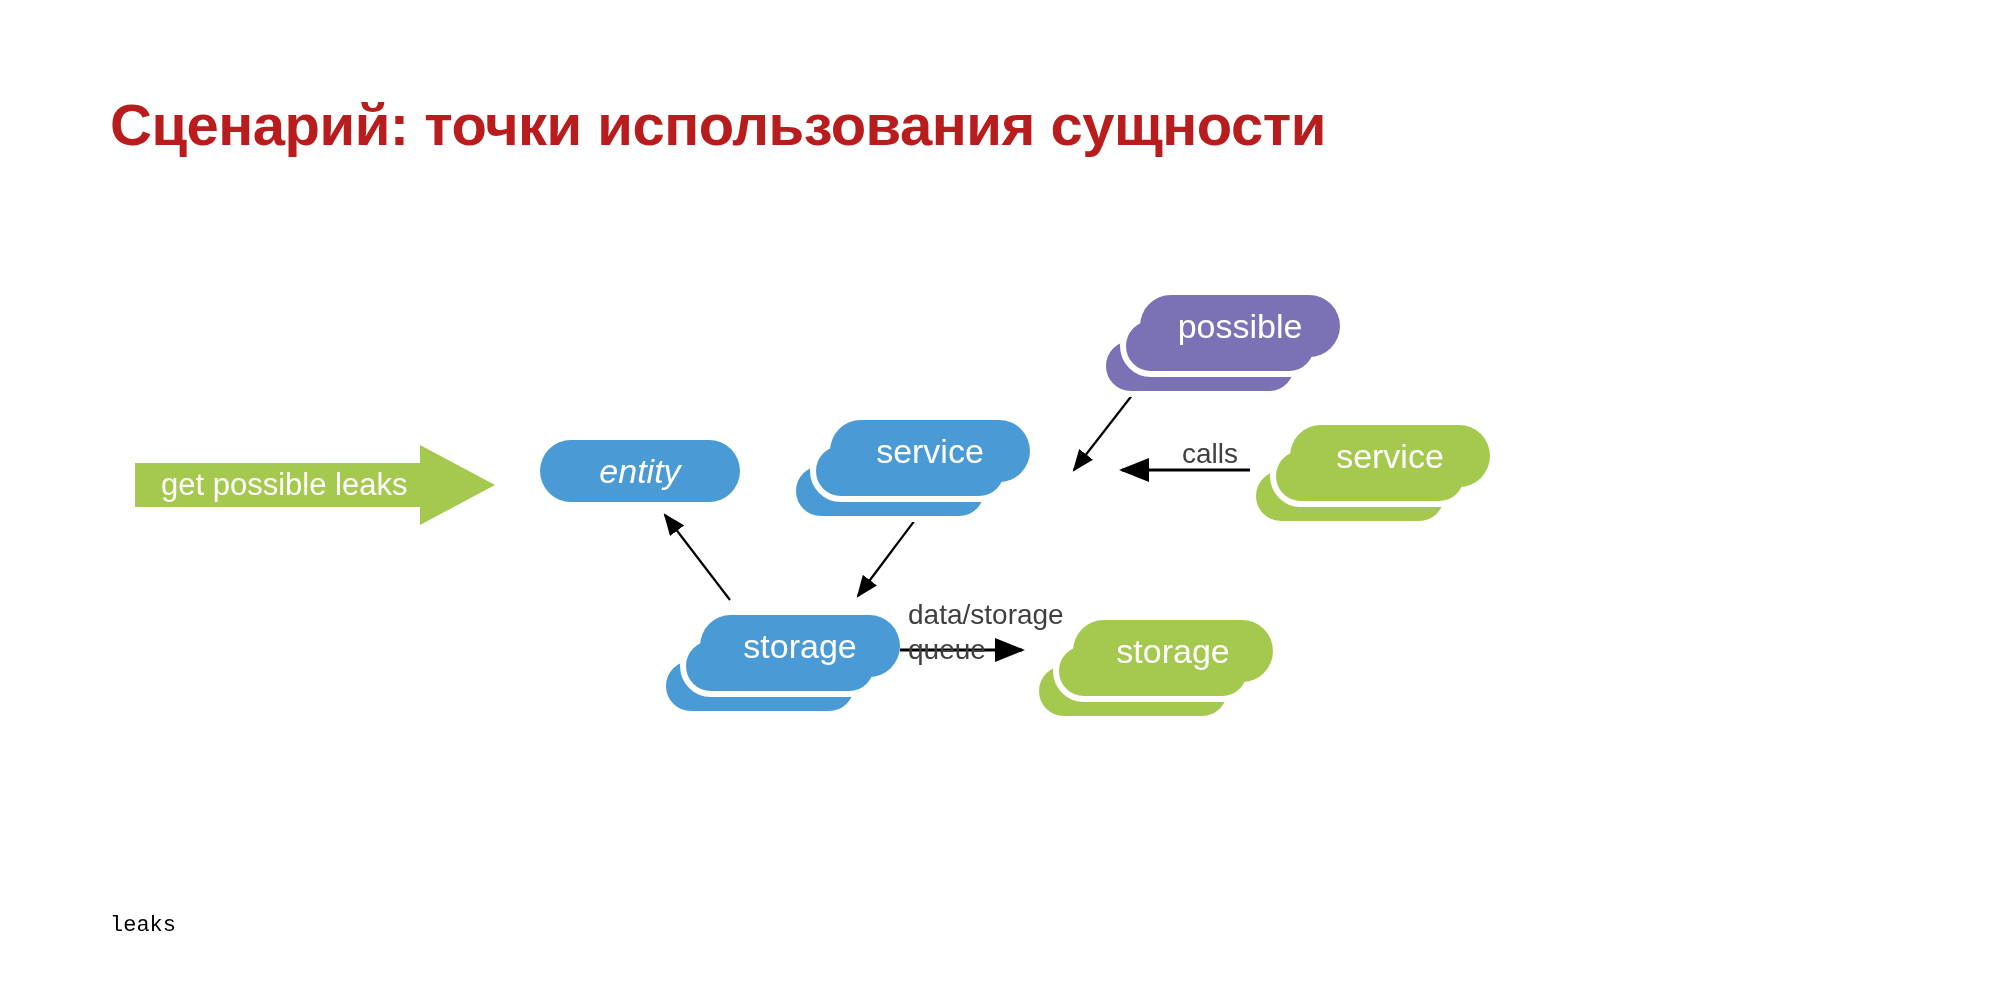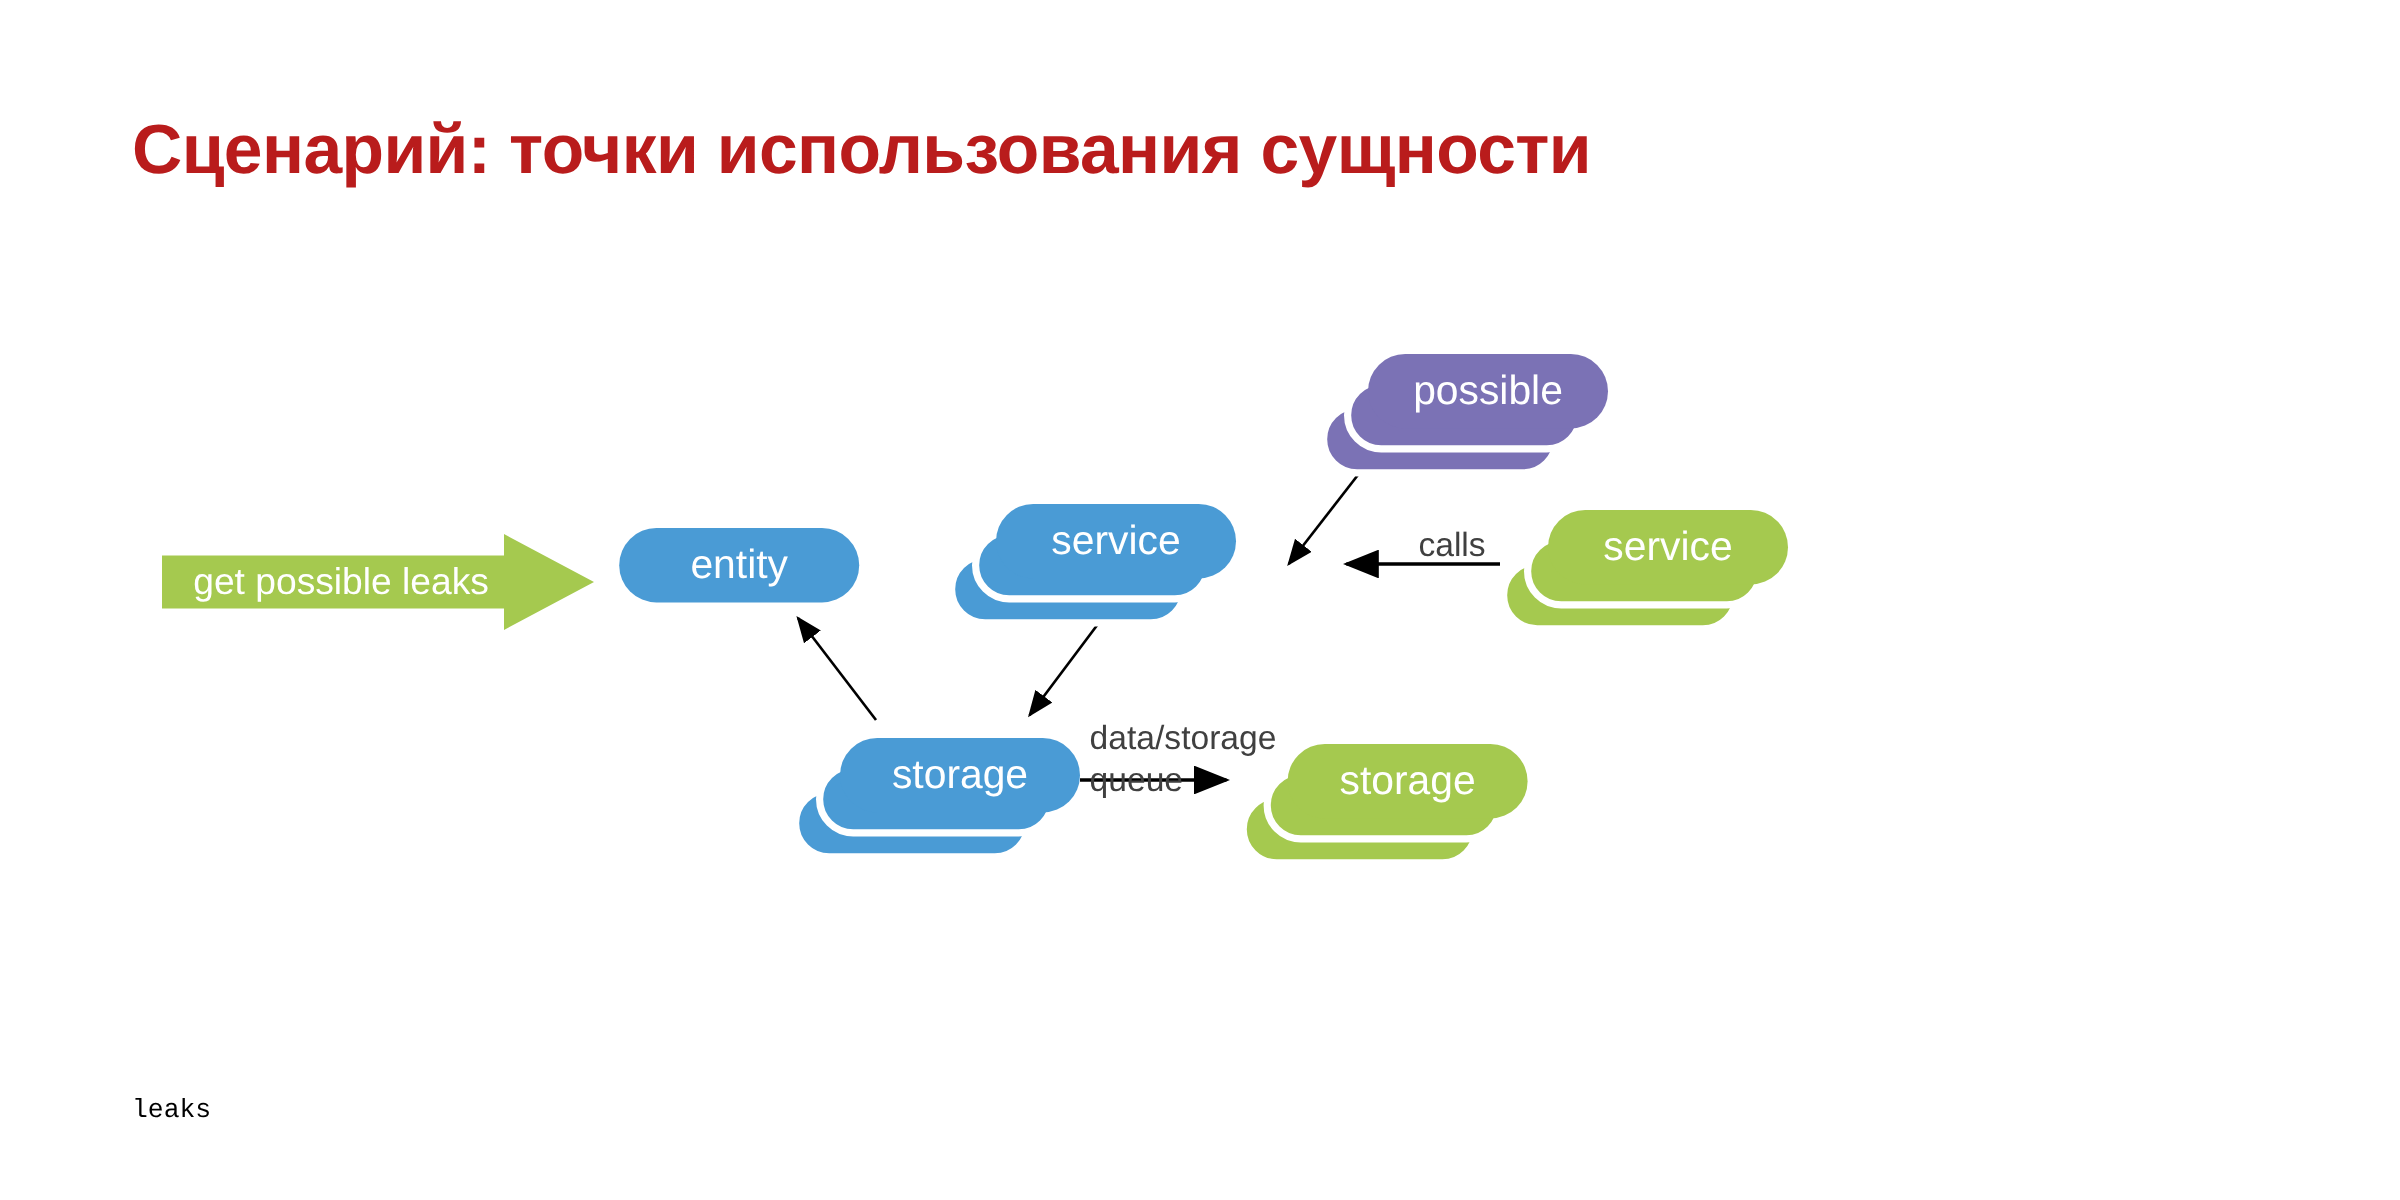--- a/index.html
+++ b/index.html
@@ -151,21 +151,21 @@
     <line x1="900" y1="650" x2="1022" y2="650" stroke="#000000" stroke-width="3" marker-end="url(#arrowhead)"></line>
   </svg>
 
   <div class="banner-arrow" style="left:135px; top:445px; width:360px; height:80px;">
     <svg width="360" height="80" viewBox="0 0 360 80" style="position:absolute;left:0;top:0;">
       <path d="M0,18 L285,18 L285,0 L360,40 L285,80 L285,62 L0,62 Z" fill="#A5C94F"></path>
     </svg>
     <span class="banner-label">get possible leaks</span>
   </div>
 
-  <div class="node blue" style="left:516px; top:440px; width:200px; height:62px;">
+  <div class="node blue" style="left:540px; top:440px; width:200px; height:62px;font-style:italic;">
     <div class="layer front" style="width:200px; height:62px;">
       <span class="node-label">entity</span>
     </div>
   </div>
 
   <div class="node blue" style="left:830px; top:420px; width:200px; height:62px;">
     <div class="layer back-2" style="left:-40px; top:40px; width:200px; height:62px;"></div>
     <div class="layer back-1" style="left:-20px; top:20px; width:200px; height:62px;"></div>
     <div class="layer front" style="width:200px; height:62px;">
       <span class="node-label">service</span>

